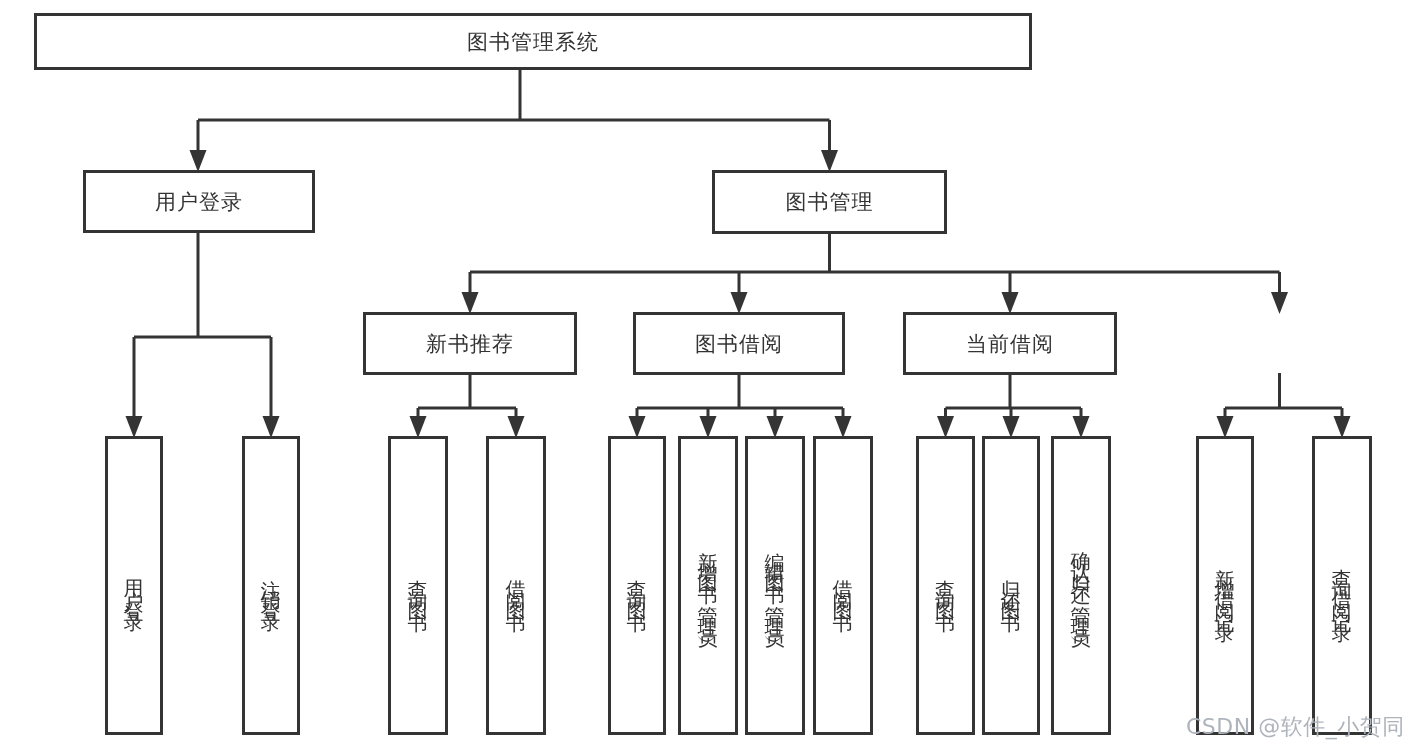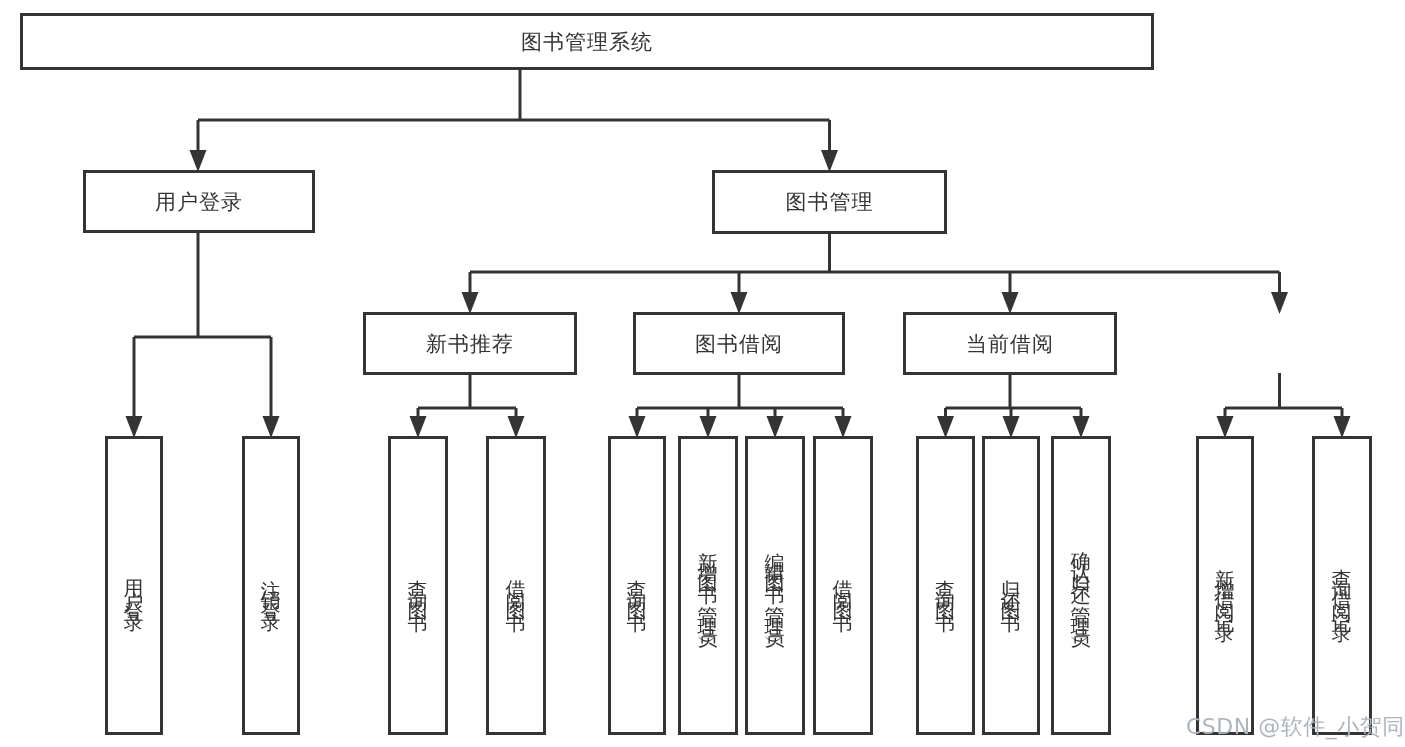--- a/index.html
+++ b/index.html
@@ -72,21 +72,21 @@
       <polygon points="699.5,416 716.5,416 708,438" fill="#343434"></polygon>
       <polygon points="766.5,416 783.5,416 775,438" fill="#343434"></polygon>
       <polygon points="834.5,416 851.5,416 843,438" fill="#343434"></polygon>
       <polygon points="937,416 954,416 945.5,438" fill="#343434"></polygon>
       <polygon points="1002.5,416 1019.5,416 1011,438" fill="#343434"></polygon>
       <polygon points="1072.5,416 1089.5,416 1081,438" fill="#343434"></polygon>
       <polygon points="1216.5,416 1233.5,416 1225,438" fill="#343434"></polygon>
       <polygon points="1333.5,416 1350.5,416 1342,438" fill="#343434"></polygon>
     </svg>
 
-  <div class="hbox" style="left:20px; top:13px; width:1134px; height:57px">图书管理系统</div>
+  <div class="hbox" style="left:34px; top:13px; width:998px; height:57px">图书管理系统</div>
 
   <div class="hbox" style="left:83px; top:170px; width:232px; height:63px">用户登录</div>
   <div class="hbox" style="left:712px; top:170px; width:235px; height:64px">图书管理</div>
 
   <div class="hbox" style="left:363px; top:312px; width:214px; height:63px">新书推荐</div>
   <div class="hbox" style="left:633px; top:312px; width:212px; height:63px">图书借阅</div>
   <div class="hbox" style="left:903px; top:312px; width:214px; height:63px">当前借阅</div>
 
   <div class="vbox" style="left:105px; top:436px; width:58px; height:299px">用户登录</div>
   <div class="vbox" style="left:242px; top:436px; width:58px; height:299px">注销登录</div>

